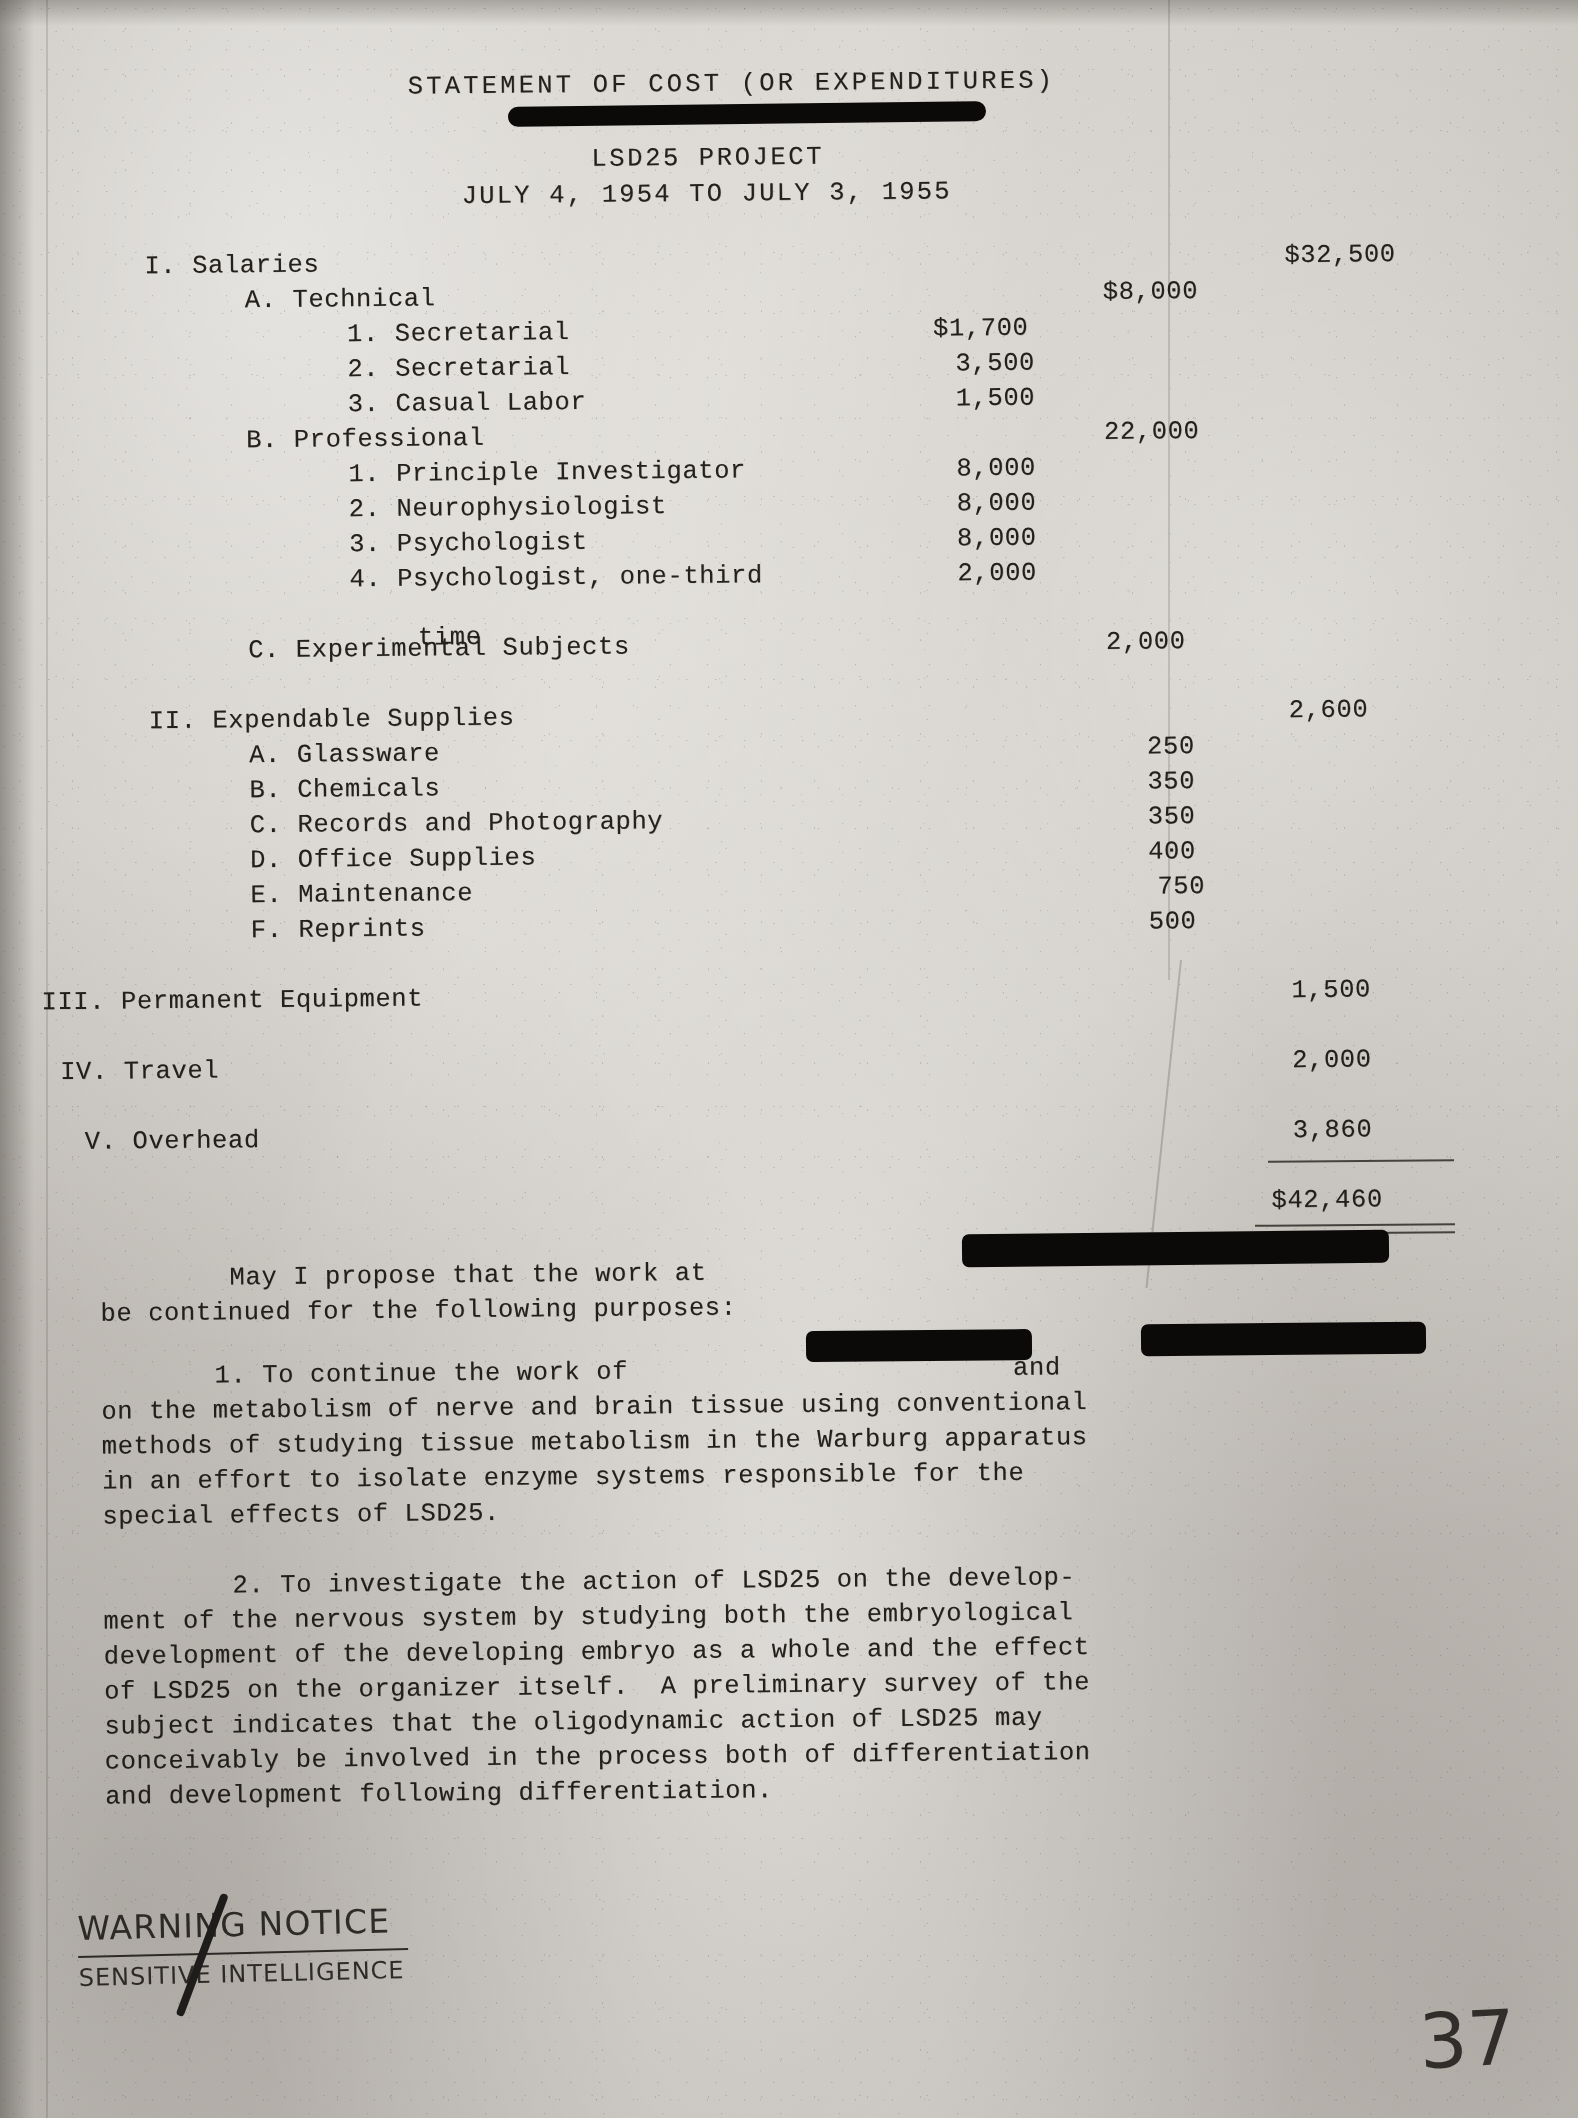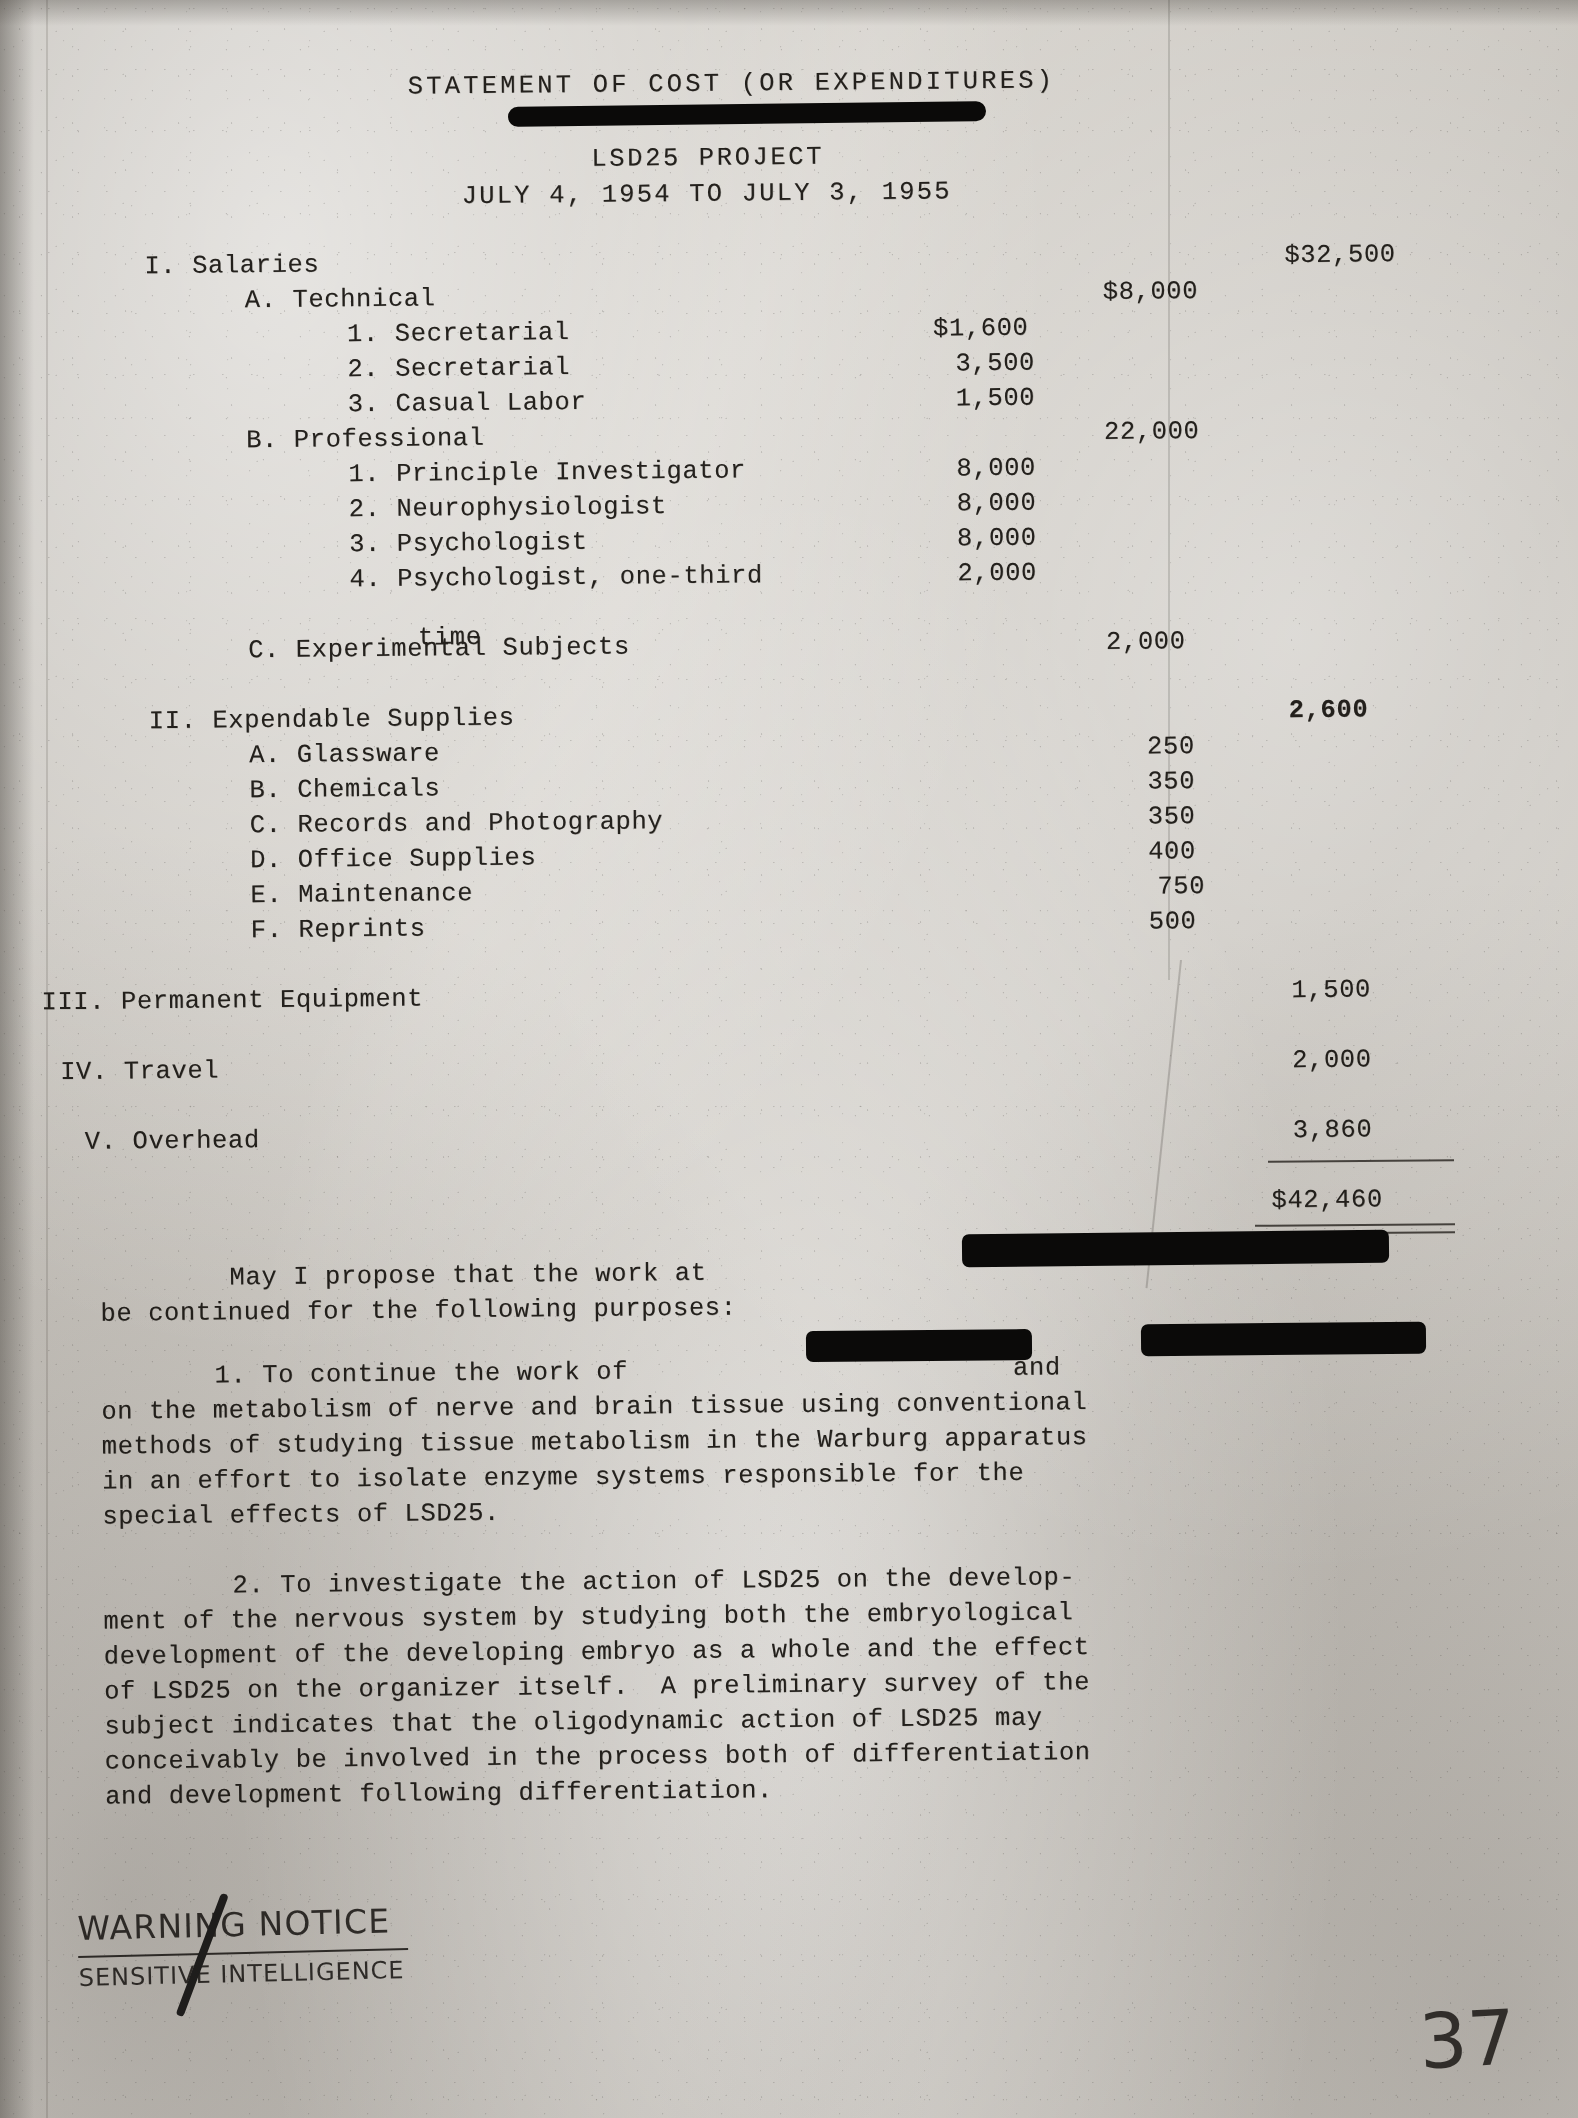--- a/index.html
+++ b/index.html
@@ -169,21 +169,21 @@
       <div class="abs title3">JULY 4, 1954 TO JULY 3, 1955</div>
 
       
       <div class="abs" style="left:150px; top:243px;">I. Salaries</div>
       <div class="abs" style="left:1290px; top:243px;">$32,500</div>
 
       <div class="abs" style="left:250px; top:278px;">A. Technical</div>
       <div class="abs" style="left:1108px; top:278px;">$8,000</div>
 
       <div class="abs" style="left:352px; top:313px;">1. Secretarial</div>
-      <div class="abs" style="left:938px; top:313px;">$1,600</div>
+      <div class="abs" style="left:938px; top:313px;">$1,700</div>
 
       <div class="abs" style="left:352px; top:348px;">2. Secretarial</div>
       <div class="abs" style="left:960px; top:348px;">3,500</div>
 
       <div class="abs" style="left:352px; top:383px;">3. Casual Labor</div>
       <div class="abs" style="left:960px; top:383px;">1,500</div>
 
       <div class="abs" style="left:250px; top:418px;">B. Professional</div>
       <div class="abs" style="left:1108px; top:418px;">22,000</div>
 
@@ -199,21 +199,21 @@
       <div class="abs" style="left:352px; top:558px;">4. Psychologist, one-third</div>
       <div class="abs" style="left:960px; top:558px;">2,000</div>
 
       <div class="abs" style="left:420px; top:617px;">time</div>
 
       <div class="abs" style="left:250px; top:628px;">C. Experimental Subjects</div>
       <div class="abs" style="left:1108px; top:628px;">2,000</div>
 
       
       <div class="abs" style="left:150px; top:698px;">II. Expendable Supplies</div>
-      <div class="abs" style="left:1290px; top:698px;font-weight:bold;">2,600</div>
+      <div class="abs" style="left:1290px; top:698px;">2,600</div>
 
       <div class="abs" style="left:250px; top:733px;">A. Glassware</div>
       <div class="abs" style="left:1148px; top:733px;">250</div>
 
       <div class="abs" style="left:250px; top:768px;">B. Chemicals</div>
       <div class="abs" style="left:1148px; top:768px;">350</div>
 
       <div class="abs" style="left:250px; top:803px;">C. Records and Photography</div>
       <div class="abs" style="left:1148px; top:803px;">350</div>
 

